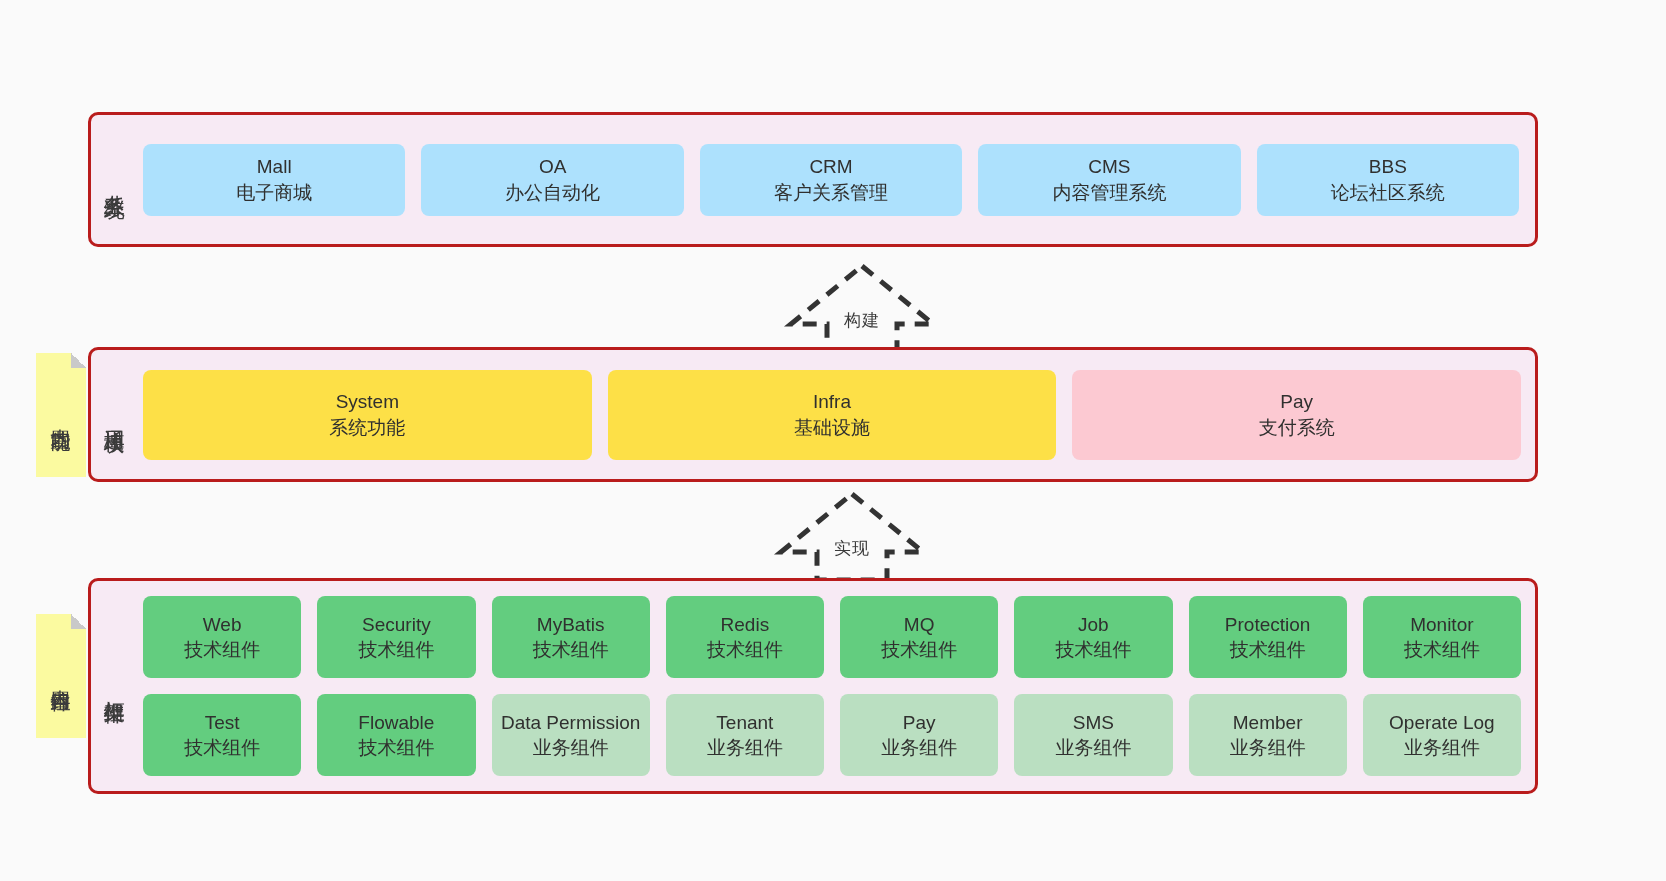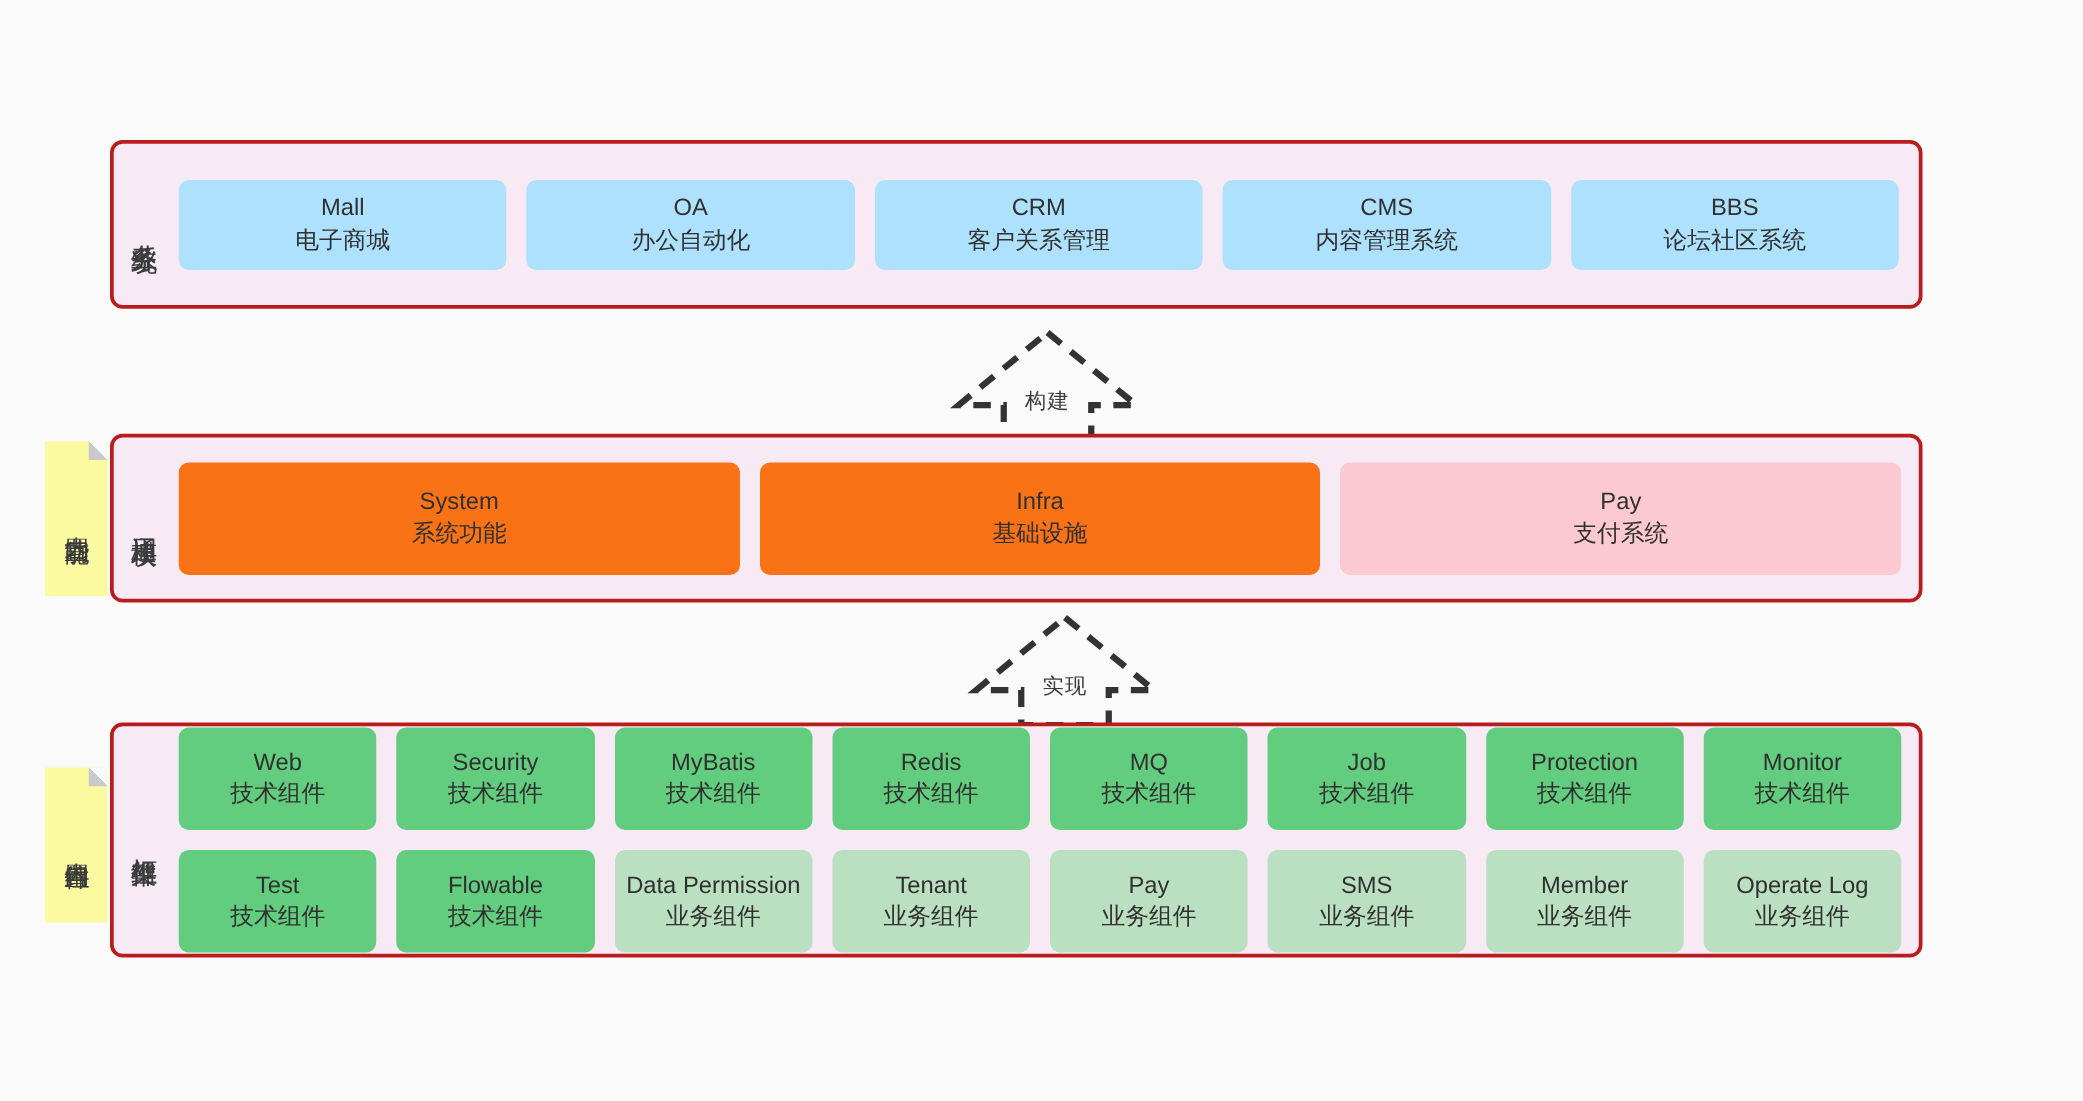--- a/index.html
+++ b/index.html
@@ -75,33 +75,33 @@
     line-height: 1.32;
     color: #30302f;
     box-sizing: border-box;
     padding: 6px 4px;
   }
   .card .en { display: block; }
   .card .cn { display: block; }
 
   
   .c-blue      { background: #ade1fd; }
-  .c-red       { background: #f97316; }
+  .c-red       { background: #fde047; }
   .c-pink      { background: #fcc9d2; }
   .c-green     { background: #63cd7f; }
   .c-lightgreen{ background: #badfc1; }
 
   
   #layer-business { left: 88px;  top: 112px; width: 1450px; height: 135px; }
   #layer-business .row .card { height: 72px; }
 
   #layer-common   { left: 88px;  top: 347px; width: 1450px; height: 135px; }
   #layer-common .row .card { height: 90px; }
 
-  #layer-framework{ left: 88px;  top: 578px; width: 1450px; height: 188px; }
+  #layer-framework{ left: 88px;  top: 578px; width: 1450px; height: 216px; }
   #layer-framework .row .card { height: 82px; }
 
   #layer-business .layer-body { padding-right: 16px; }
 
   
   .note {
     position: absolute;
     width: 50px;
     background: #fbfaa0;
     box-sizing: border-box;
@@ -139,21 +139,21 @@
   .arrow-label {
     position: absolute;
     left: 0;
     right: 0;
     bottom: 22px;
     text-align: center;
     font-size: 17px;
     color: #3b3b3b;
     letter-spacing: 1px;
   }
-  #arrow-build   { left: 763px; top: 262px; }
+  #arrow-build   { left: 787px; top: 262px; }
   #arrow-realize { left: 777px; top: 490px; }
 </style>
 </head>
 <body>
 
 <div class="canvas">
 
   <div class="layer" id="layer-business">
     <div class="layer-title">业务系统</div>
     <div class="layer-body">

